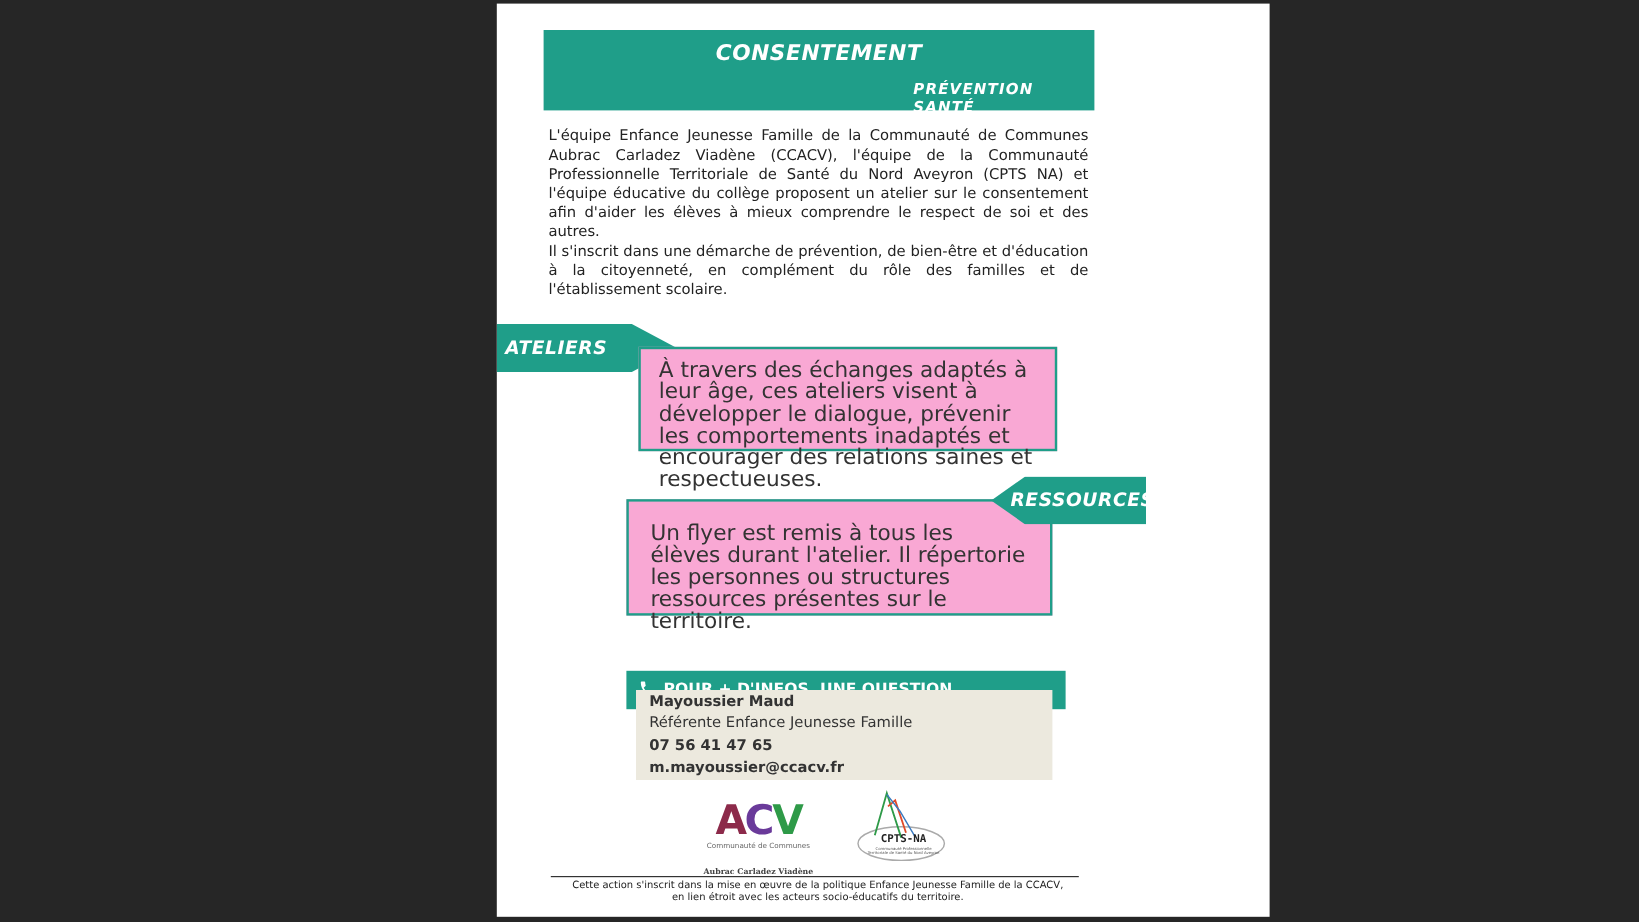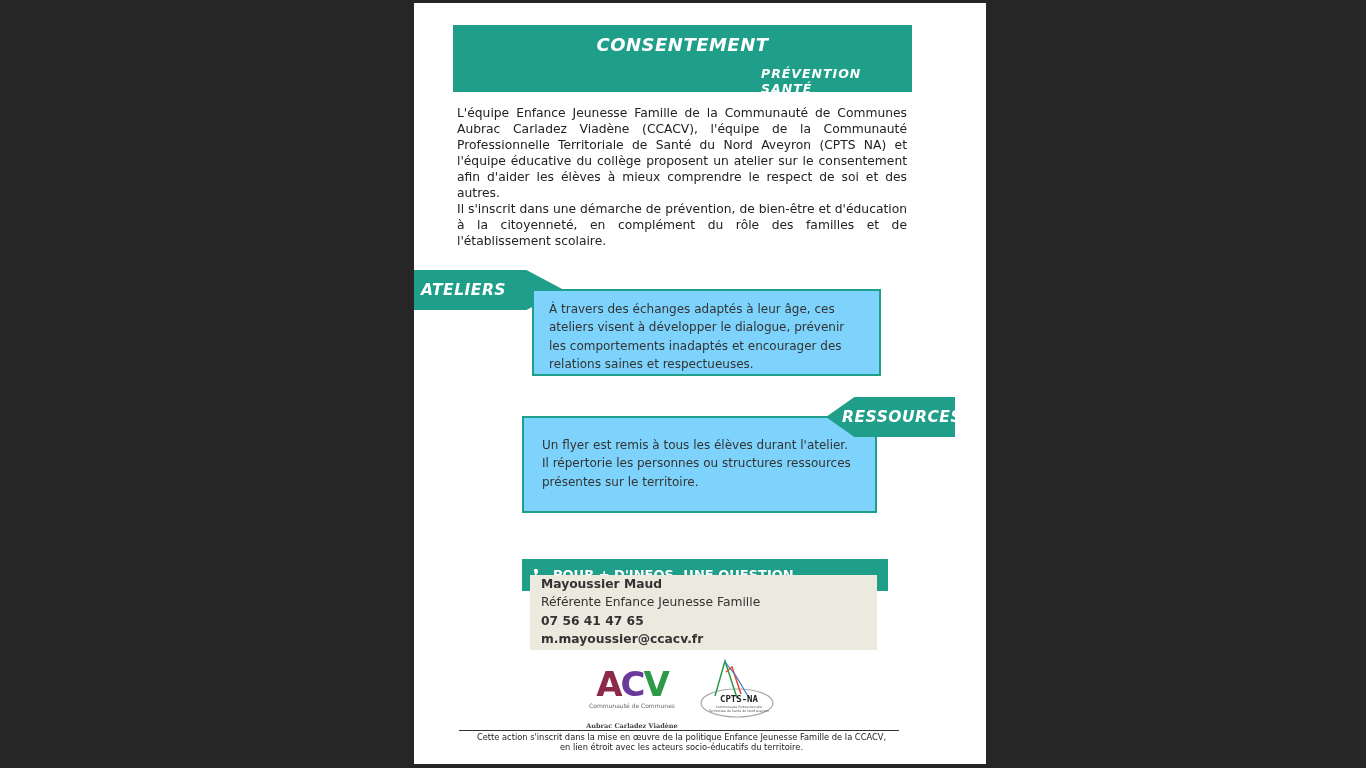--- a/index.html
+++ b/index.html
@@ -1,39 +1,39 @@
 <!DOCTYPE html>
 <html><head>
 <meta charset="utf-8">
 <style>
   html, body { margin:0; padding:0; }
   body { width:1366px; height:768px; background:#262626; position:relative; overflow:hidden; font-family:"DejaVu Sans", sans-serif; }
-  .page { position:absolute; left:414px; top:3px; width:572px; height:761px; background:#ffffff; }
+  .page { position:absolute; left:414px; top:3px; width:644px; height:761px; background:#ffffff; }
   .header-band { position:absolute; left:39px; top:22px; width:459px; height:67px; background:#1f9e89; }
   .title { position:absolute; left:0; right:0; top:9px; text-align:center; color:#fff; font-family:"DejaVu Sans", sans-serif; font-weight:bold; font-style:italic; font-size:18px; letter-spacing:0.5px; }
   .subtitle { position:absolute; left:308px; top:41px; color:#fff; font-weight:bold; font-style:italic; font-size:12.5px; letter-spacing:1px; }
   .intro { position:absolute; left:43px; top:102px; width:450px; font-size:12.3px; line-height:16px; color:#222; text-align:justify; }
   .tag { position:absolute; height:40px; background:#1f9e89; color:#fff; font-weight:bold; font-style:italic; font-size:15.5px; letter-spacing:0.5px; line-height:40px; }
   .tag-ateliers { left:0; top:267px; width:110px; padding-left:7px; clip-path:polygon(0 0, 75% 0, 100% 50%, 75% 100%, 0 100%); width:143px; }
   .tag-ressources { left:412px; top:394px; width:125px; clip-path:polygon(22% 0, 100% 0, 100% 100%, 22% 100%, 0 50%); padding-left:4px; }
   .tag-ressources span { position:absolute; left:16px; }
-  .box { position:absolute; border:2px solid #1f9e89; background:#7dd3fc; font-size:12px; line-height:18.3px; color:#333; }
+  .box { position:absolute; border:2px solid #1f9e89; background:#f9a8d4; font-size:18px; line-height:18.3px; color:#333; }
   .box-ateliers { left:118px; top:286px; width:315px; height:60px; padding:9px 15px 14px 15px; }
   .box-ressources { left:108px; top:413px; width:315px; height:57px; padding:18px 18px 18px 18px; }
   .contact-head { position:absolute; left:108px; top:556px; width:366px; height:32px; background:#1f9e89; color:#fff; font-weight:bold; font-size:13px; line-height:32px; }
   .contact-head .phone { position:absolute; left:9px; top:0; width:18px; text-align:center; font-size:14px; }
   .contact-head .lbl { position:absolute; left:31px; }
   .contact-body { position:absolute; left:116px; top:572px; width:347px; height:75px; background:#ece9de; font-size:12.3px; line-height:18.3px; color:#333; padding:0 0 0 11px; box-sizing:border-box; }
   .contact-body .b { font-weight:bold; }
   .logo-acv { position:absolute; left:166px; top:663px; width:104px; height:52px; text-align:center; }
   .acv-letters { font-size:34px; font-weight:bold; line-height:36px; letter-spacing:-2px; font-family:"DejaVu Sans", sans-serif; }
   .acv-a { color:#8c2a4a; } .acv-c { color:#6a3a9a; } .acv-v { color:#2e9a48; }
   .acv-sub1 { font-size:6px; color:#666; line-height:8px; }
   .acv-sub2 { font-size:6.5px; color:#444; font-weight:bold; line-height:9px; font-family:"DejaVu Serif", serif;margin-top:12px; }
-  .logo-cpts { position:absolute; left:285px; top:655px; width:82px; height:62px;text-decoration:underline; }
+  .logo-cpts { position:absolute; left:299px; top:655px; width:82px; height:62px;text-decoration:underline; }
   .footer-line { position:absolute; left:45px; top:727px; width:440px; height:1px; background:#333; }
   .footer { position:absolute; left:40px; top:729px; width:455px; text-align:center; font-size:8.3px; line-height:10px; color:#222; }
 </style>
 </head>
 <body>
 
 <div class="page">
 
   <div class="header-band">
     <div class="title">CONSENTEMENT</div>

